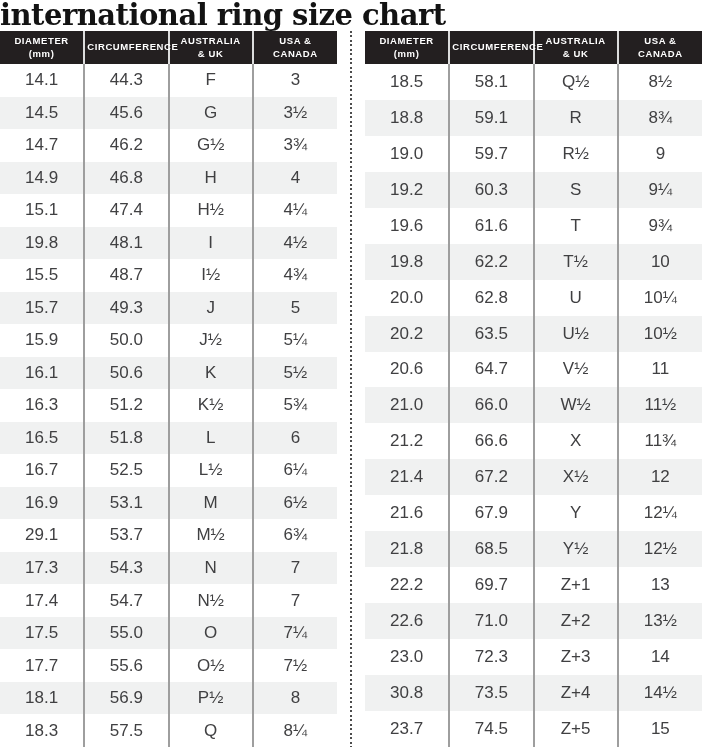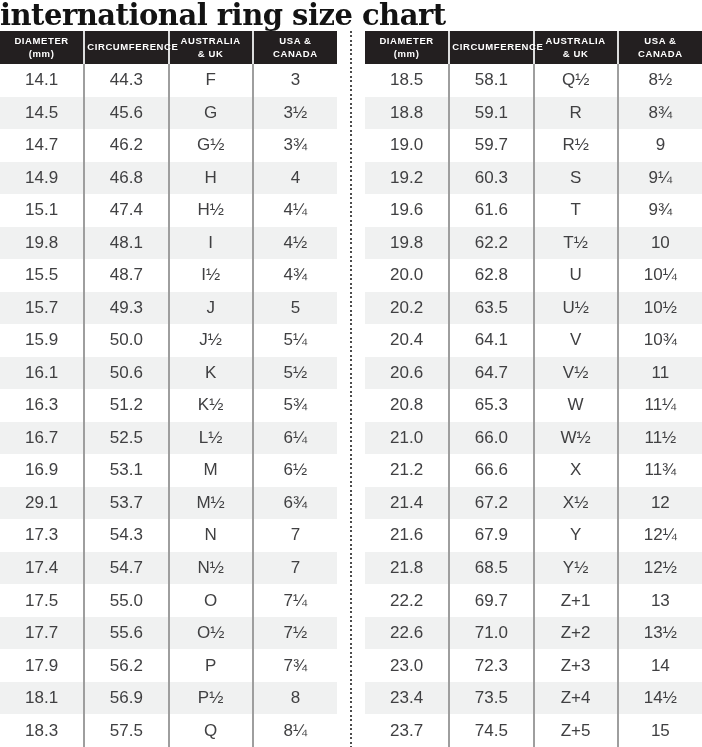--- a/index.html
+++ b/index.html
@@ -161,20 +161,26 @@
             <td>K</td>
             <td>5½</td>
           </tr>
           <tr>
             <td>16.3</td>
             <td>51.2</td>
             <td>K½</td>
             <td>5¾</td>
           </tr>
           <tr>
+            <td>16.5</td>
+            <td>51.8</td>
+            <td>L</td>
+            <td>6</td>
+          </tr>
+          <tr>
             <td>16.7</td>
             <td>52.5</td>
             <td>L½</td>
             <td>6¼</td>
           </tr>
           <tr>
             <td>16.9</td>
             <td>53.1</td>
             <td>M</td>
             <td>6½</td>
@@ -201,26 +207,20 @@
             <td>17.5</td>
             <td>55.0</td>
             <td>O</td>
             <td>7¼</td>
           </tr>
           <tr>
             <td>17.7</td>
             <td>55.6</td>
             <td>O½</td>
             <td>7½</td>
-          </tr>
-          <tr>
-            <td>17.9</td>
-            <td>56.2</td>
-            <td>P</td>
-            <td>7¾</td>
           </tr>
           <tr>
             <td>18.1</td>
             <td>56.9</td>
             <td>P½</td>
             <td>8</td>
           </tr>
           <tr>
             <td>18.3</td>
             <td>57.5</td>
@@ -295,38 +295,26 @@
             <td>U</td>
             <td>10¼</td>
           </tr>
           <tr>
             <td>20.2</td>
             <td>63.5</td>
             <td>U½</td>
             <td>10½</td>
           </tr>
           <tr>
-            <td>20.4</td>
-            <td>64.1</td>
-            <td>V</td>
-            <td>10¾</td>
-          </tr>
-          <tr>
             <td>20.6</td>
             <td>64.7</td>
             <td>V½</td>
             <td>11</td>
           </tr>
           <tr>
-            <td>20.8</td>
-            <td>65.3</td>
-            <td>W</td>
-            <td>11¼</td>
-          </tr>
-          <tr>
             <td>21.0</td>
             <td>66.0</td>
             <td>W½</td>
             <td>11½</td>
           </tr>
           <tr>
             <td>21.2</td>
             <td>66.6</td>
             <td>X</td>
             <td>11¾</td>
@@ -361,21 +349,21 @@
             <td>Z+2</td>
             <td>13½</td>
           </tr>
           <tr>
             <td>23.0</td>
             <td>72.3</td>
             <td>Z+3</td>
             <td>14</td>
           </tr>
           <tr>
-            <td>23.4</td>
+            <td>30.8</td>
             <td>73.5</td>
             <td>Z+4</td>
             <td>14½</td>
           </tr>
           <tr>
             <td>23.7</td>
             <td>74.5</td>
             <td>Z+5</td>
             <td>15</td>
           </tr>

